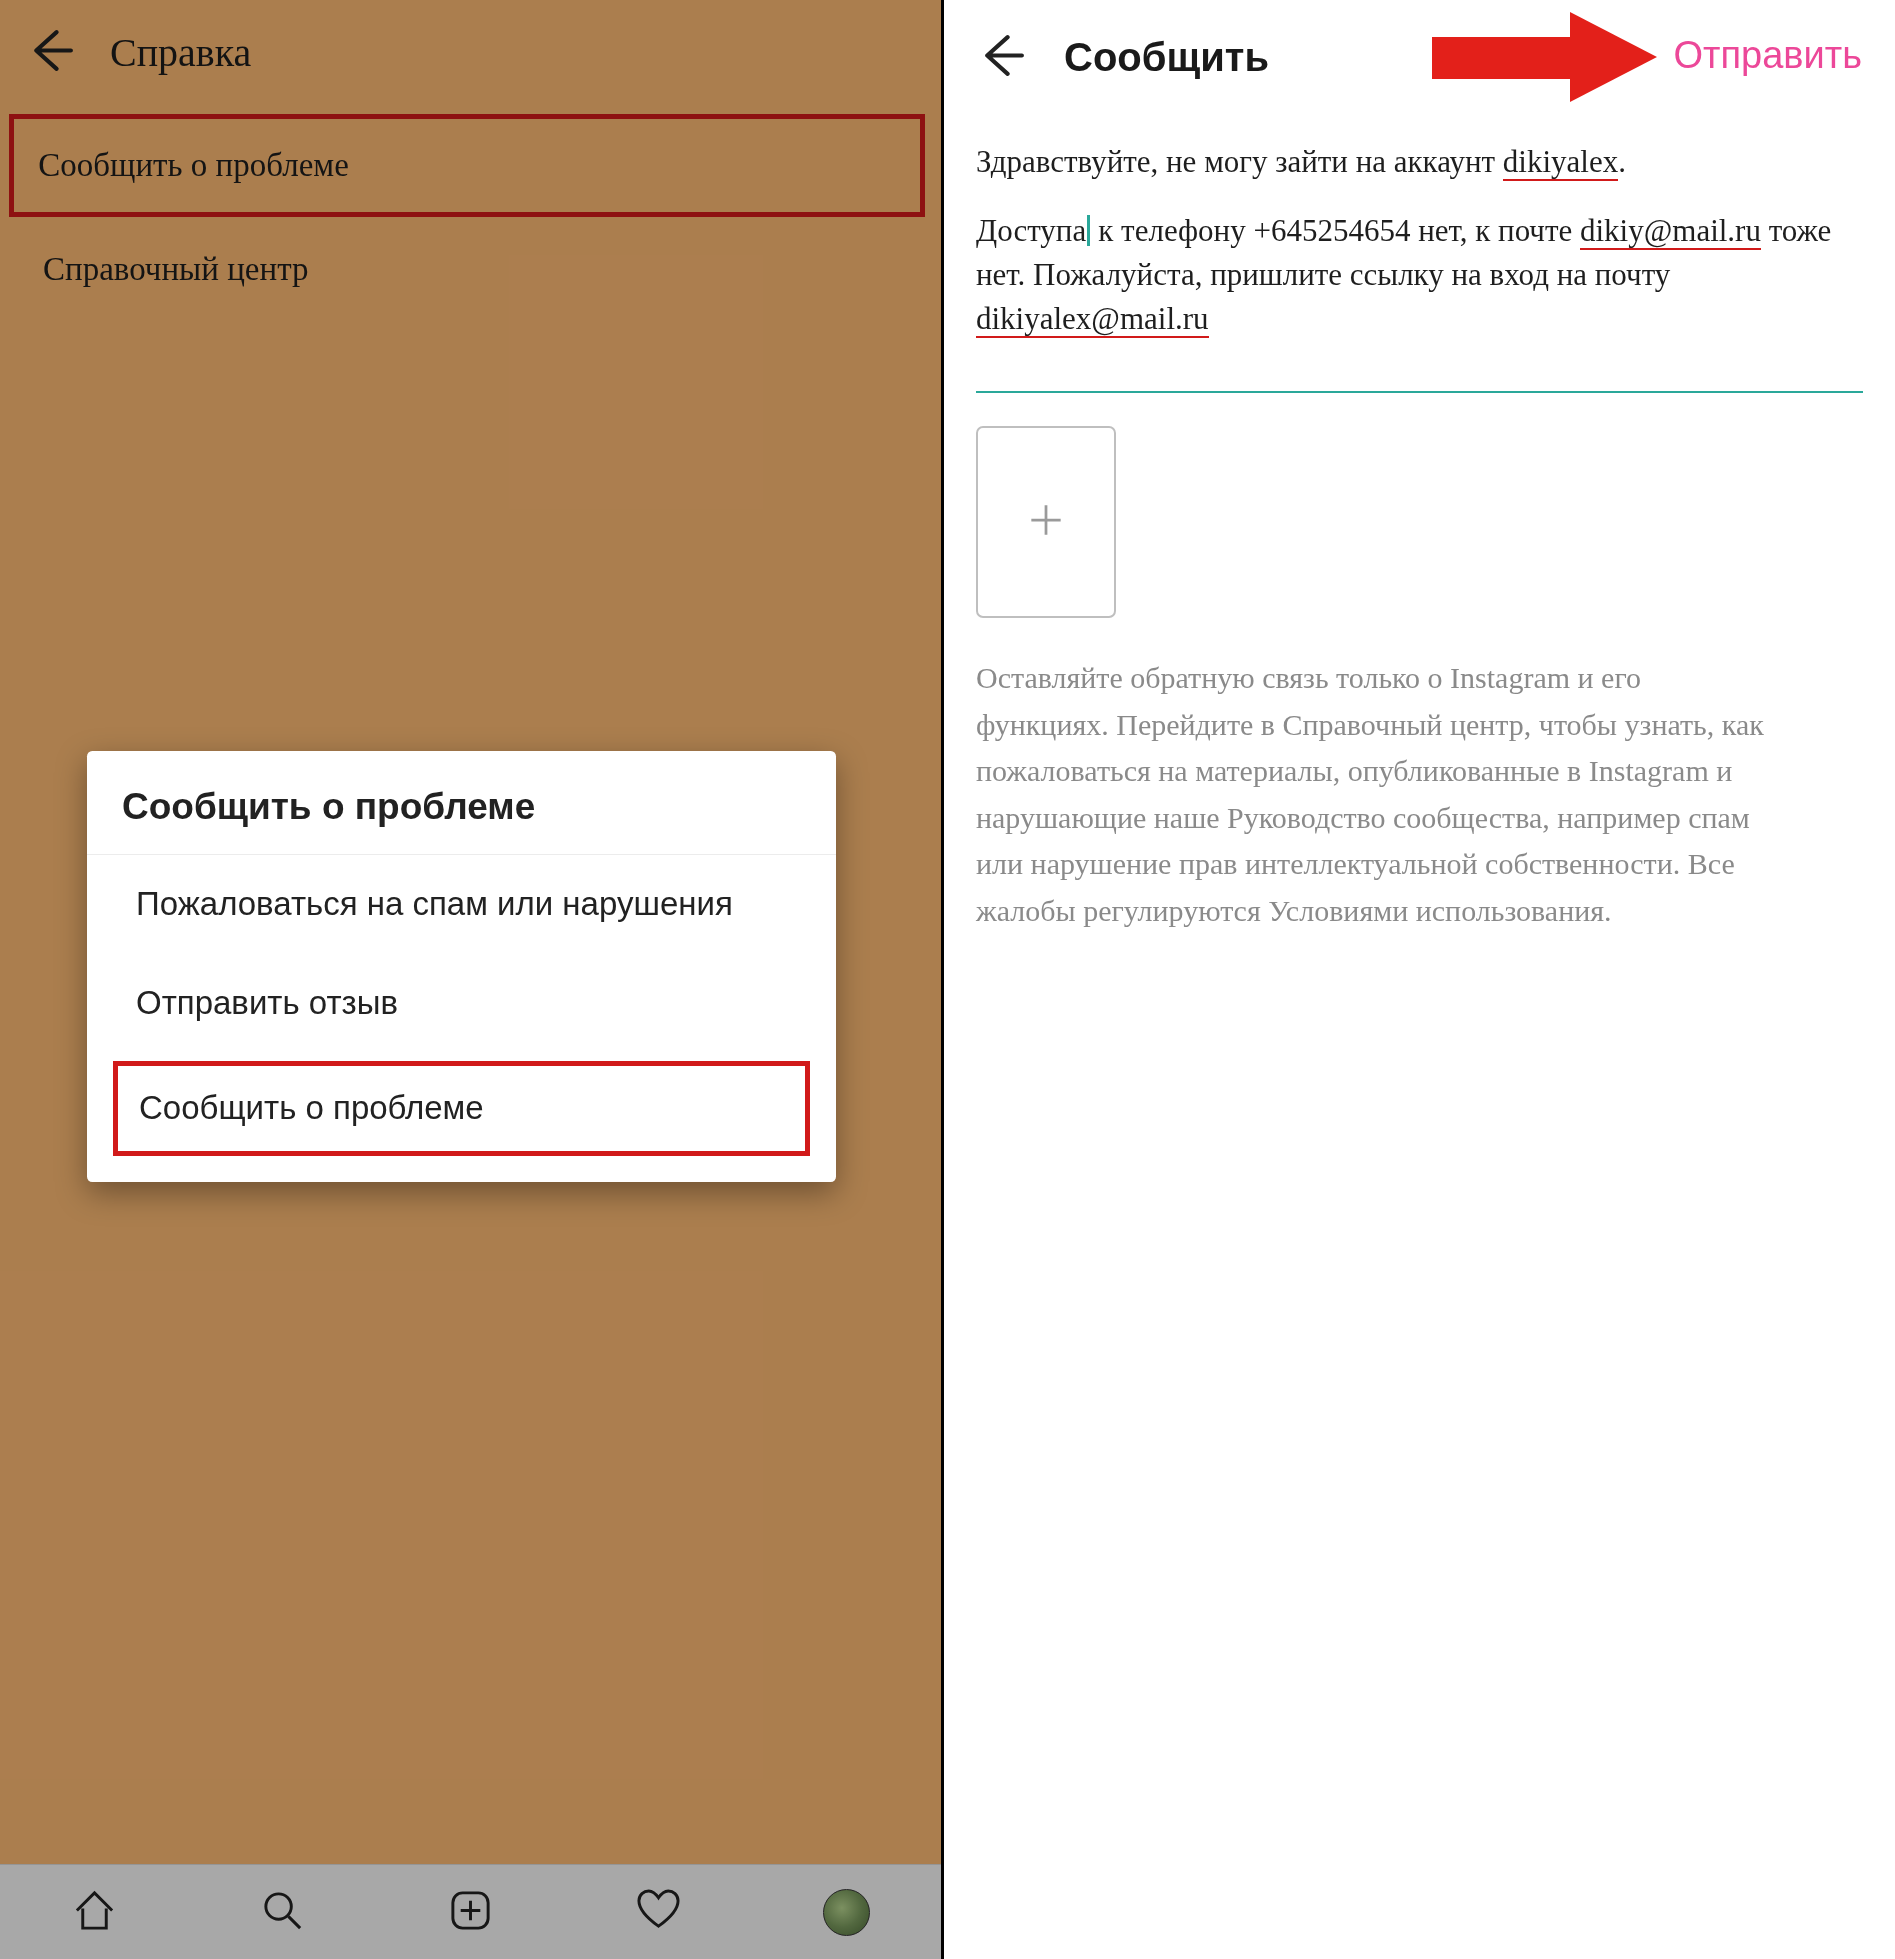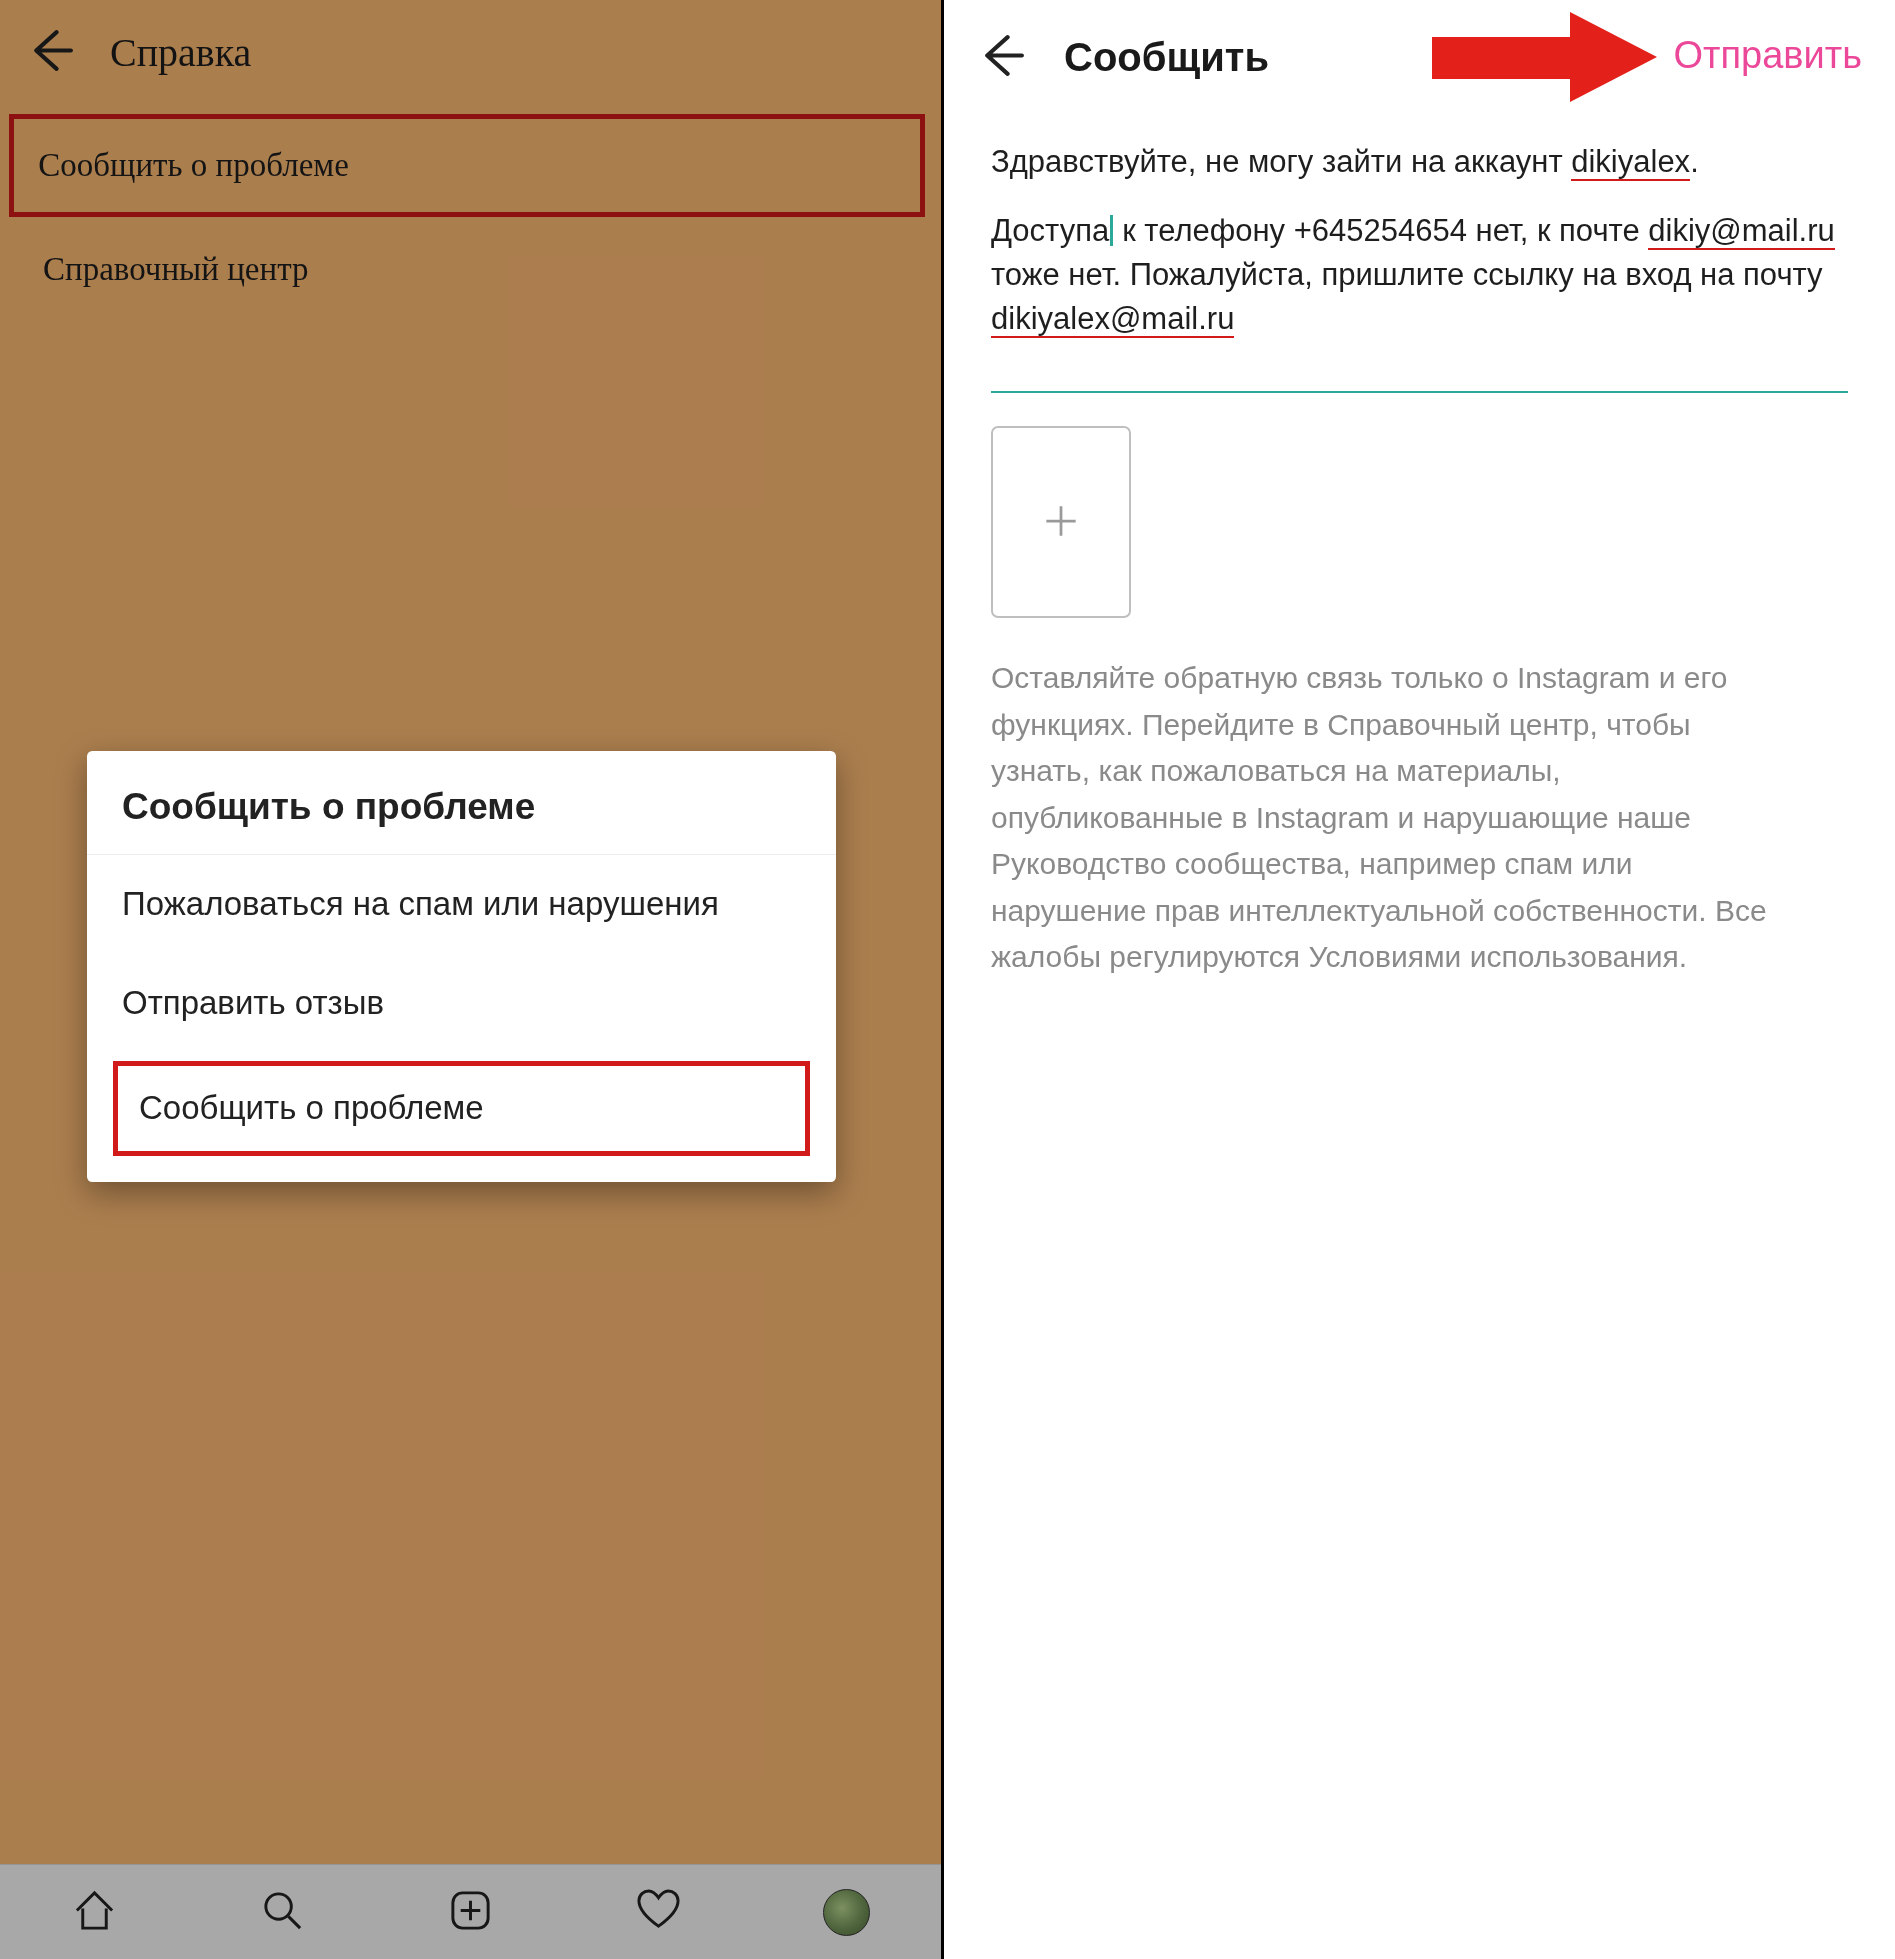--- a/index.html
+++ b/index.html
@@ -70,21 +70,21 @@
     box-shadow: 0 10.5px 31px rgba(0,0,0,0.35);
     padding: 0;
   }
   .modal-title {
     font-size: 37px; font-weight: 600; color: #222;
     padding: 35px 35px 26px;
     border-bottom: 0.9px solid #ececec;
   }
   .modal-item {
     font-size: 33px; color: #222;
-    padding: 28px 35px;
+    padding: 28px 49px;
     line-height: 1.3;
   }
   .modal-item.highlight {
     border: 5.2px solid #d11a1a;
     margin: 8.7px 26px 26px;
     padding: 21px 21px;
   }
 
   
   .right-header {
@@ -108,21 +108,21 @@
   .arrow-shaft {
     position:absolute; left:0; top:24.5px; width:140px; height:42px; background:#e3201a;
   }
   .arrow-head {
     position:absolute; left:138px; top:0; width:0; height:0;
     border-top:45px solid transparent;
     border-bottom:45px solid transparent;
     border-left:87px solid #e3201a;
   }
 
-  .right-body { padding: 26px 47px; }
+  .right-body { padding: 26px 32px; font-family: Liberation Serif, serif; }
   .msg-area {
     font-size: 31px; color: #1e1e1e; line-height: 1.42;
     border-bottom: 2.6px solid #2aa89a;
     padding-bottom: 26px;
     min-height: 175px;
   }
   .msg-area p { margin-bottom: 24.5px; }
   .spell { border-bottom: 2.6px solid #d11a1a; }
   .cursor {
     display:inline-block; width:2.6px; height:31px; background:#2aa89a;

